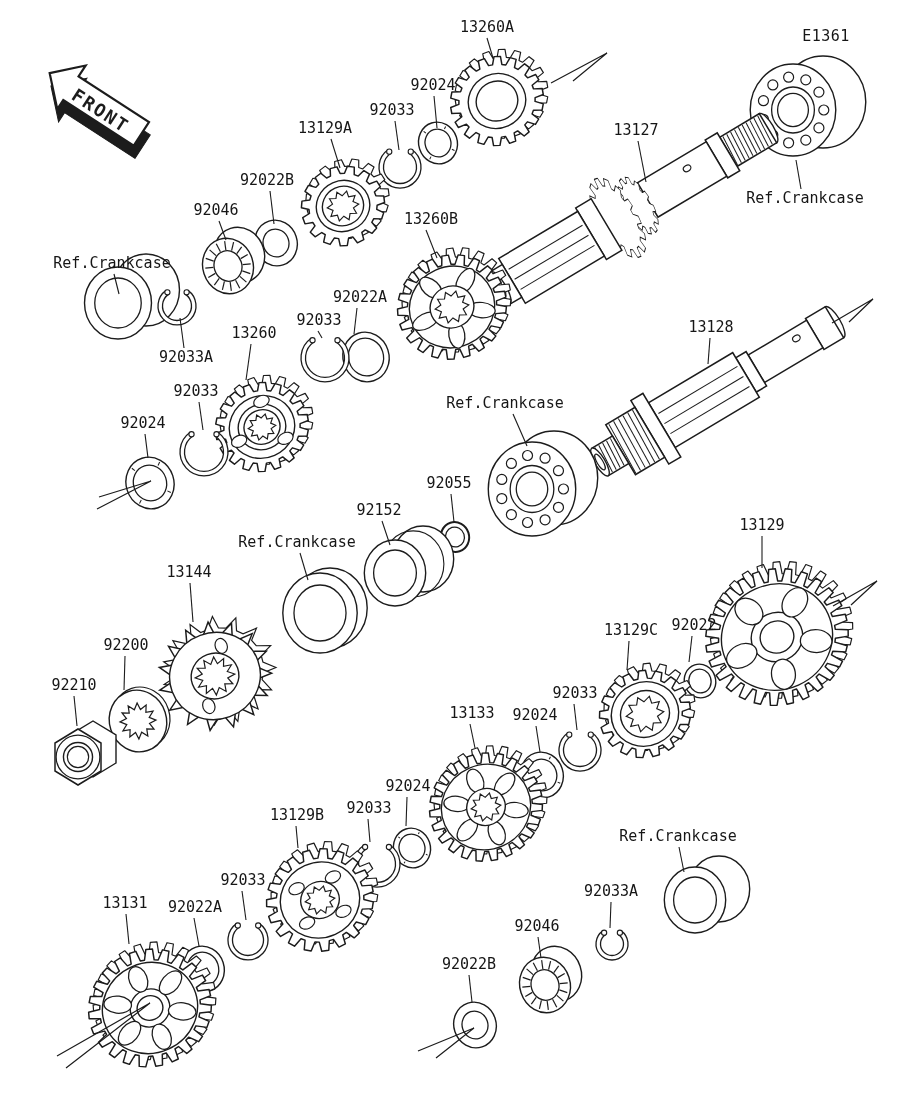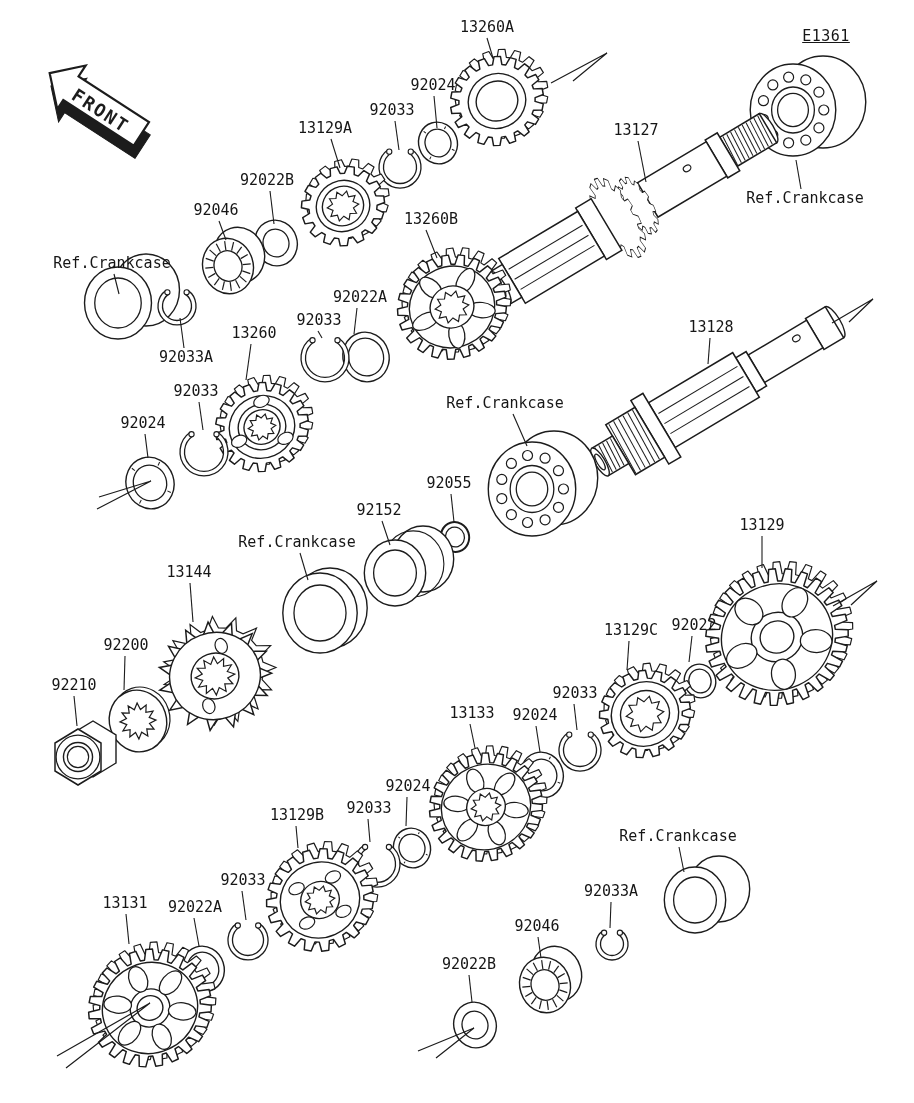--- a/index.html
+++ b/index.html
@@ -2,21 +2,21 @@
 <html><head>
 <meta charset="utf-8">
 <style>
   html,body{margin:0;padding:0;background:#ffffff;}
   body{width:914px;height:1103px;position:relative;overflow:hidden;
        font-family:"DejaVu Sans Mono", monospace;}
   #diagram-wrap{position:absolute;left:0;top:0;width:770px;height:1103px;}
   svg{display:block;}
   svg text{font-family:"DejaVu Sans Mono", monospace;font-size:15px;fill:#161616;}
   .sheet-code{position:absolute;left:786px;top:27px;width:80px;text-align:center;
-              font-size:15px;color:#161616;letter-spacing:0.5px;text-decoration:underline;}
+              font-size:15px;color:#161616;letter-spacing:0.5px;}
 </style>
 </head>
 <body>
 
 <div id="diagram-wrap">
   <svg id="fiche-svg" width="914" height="1103" viewBox="0 0 914 1103">
       <g transform="translate(793 110)">
         <ellipse cx="30" cy="-8" rx="42.78" ry="46" fill="#fff" stroke="#1c1c1c" stroke-width="1.4"></ellipse>
         <ellipse cx="0" cy="0" rx="42.78" ry="46" fill="#fff" stroke="#1c1c1c" stroke-width="1.4"></ellipse>
         <circle cx="30.8016" cy="0" r="5" fill="#fff" stroke="#1c1c1c" stroke-width="1.2"></circle>

